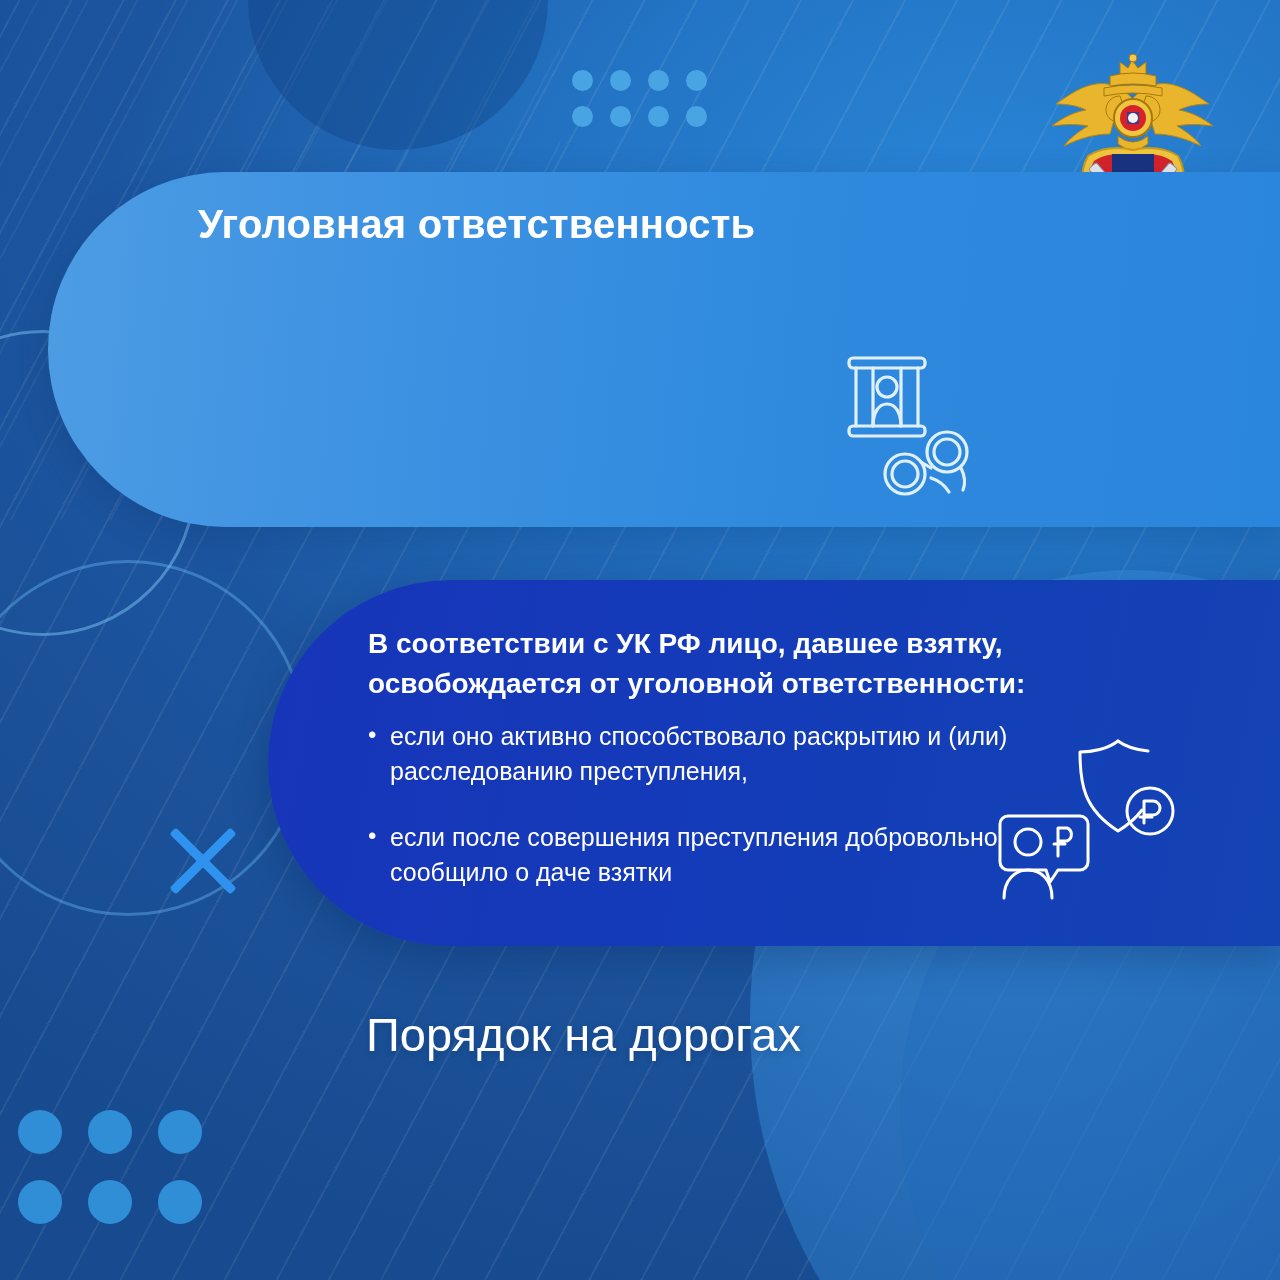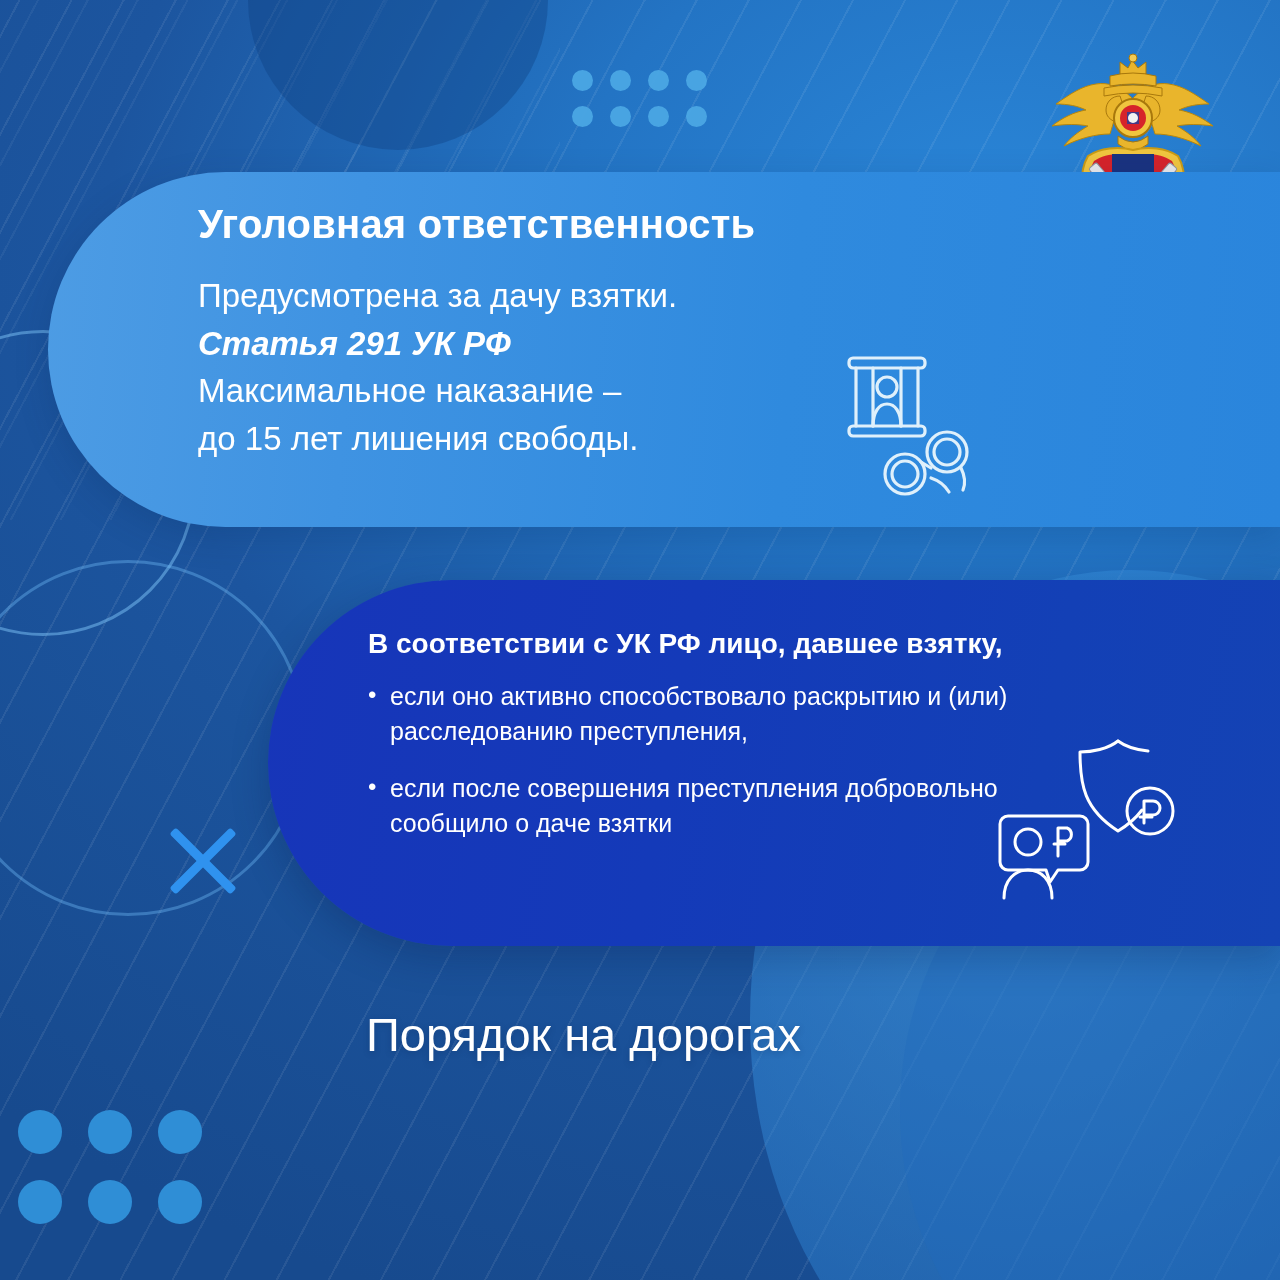--- a/index.html
+++ b/index.html
@@ -117,21 +117,21 @@
     border-radius:183px 0 0 183px;
     box-shadow:0 12px 36px rgba(6,25,70,.25);
   }
   .card-mid-inner{position:absolute;left:100px;top:44px;right:20px;}
   .lead{
     margin:0 0 15px 0;color:#fff;font-size:28px;line-height:1.42;font-weight:600;
   }
   ul.bullets{list-style:none;margin:0;padding:0;}
   ul.bullets li{
     color:#fff;font-size:25px;line-height:1.40;font-weight:500;
-    position:relative;padding-left:22px;margin-bottom:22px;max-width:700px;
+    position:relative;padding-left:22px;margin-bottom:31px;max-width:700px;
   }
   ul.bullets li::before{
     content:"•";position:absolute;left:0;top:-1px;font-size:24px;color:#fff;
   }
   ul.bullets li:last-child{margin-bottom:0;}
 
   .icon-shield{position:absolute;right:104px;top:155px;width:106px;height:112px;}
   .icon-bubble{position:absolute;right:188px;top:232px;width:96px;height:92px;}
   .icon-shield svg,.icon-bubble svg{width:100%;height:100%;}
 
@@ -267,26 +267,20 @@
         <text x="165" y="266" fill="#ffffff" font-size="11" font-weight="bold" text-anchor="middle" font-family="Liberation Sans, sans-serif" transform="rotate(6 165 266)">ЗАКОНУ</text>
         <text x="74" y="278" fill="#ffffff" font-size="11" font-weight="bold" text-anchor="middle" font-family="Liberation Sans, sans-serif">РОССИИ</text>
         <text x="133" y="278" fill="#ffffff" font-size="11" font-weight="bold" text-anchor="middle" font-family="Liberation Sans, sans-serif">СЛУЖИМ</text>
       </g>
     </svg>
   </div>
 
   <section class="card-top">
     <div class="card-top-inner">
       <h1 class="title-1">Уголовная ответственность</h1>
-      <p class="para">
-        <span>Предусмотрена за дачу взятки.</span><br>
-        <span class="it">Статья 291 УК РФ</span><br>
-        <span>Максимальное наказание –</span><br>
-        <span>до 15 лет лишения свободы.</span>
-      </p>
     </div>
 
     <div class="icon-jail">
       <svg viewBox="0 0 150 155" xmlns="http://www.w3.org/2000/svg" fill="none" stroke="#dff0fb" stroke-width="3.2" stroke-linecap="round" stroke-linejoin="round">
 
         <rect x="6" y="6" width="76" height="10" rx="4"></rect>
         <rect x="6" y="74" width="76" height="10" rx="4"></rect>
         <line x1="13" y1="16" x2="13" y2="74"></line>
         <line x1="30" y1="16" x2="30" y2="74"></line>
         <line x1="58" y1="16" x2="58" y2="74"></line>
@@ -303,20 +297,21 @@
         <path d="M88 126 q12 4 18 14"></path>
         <path d="M118 116 q6 12 2 22"></path>
       </svg>
     </div>
   </section>
 
   <section class="card-mid">
     <div class="card-mid-inner">
       <p class="lead">
         <span>В соответствии с УК РФ лицо, давшее взятку,</span><br>
+        <span>освобождается от уголовной ответственности:</span>
       </p>
       <ul class="bullets">
         <li>если оно активно способствовало раскрытию и (или) расследованию преступления,</li>
         <li>если после совершения преступления добровольно сообщило о даче взятки</li>
       </ul>
     </div>
 
     <div class="icon-shield">
       <svg viewBox="0 0 106 112" xmlns="http://www.w3.org/2000/svg" fill="none" stroke="#ffffff" stroke-width="3" stroke-linecap="round" stroke-linejoin="round">
         <path d="M48 6 C38 14 22 17 10 17 C10 50 14 74 48 96 C58 90 66 83 72 75"></path>

